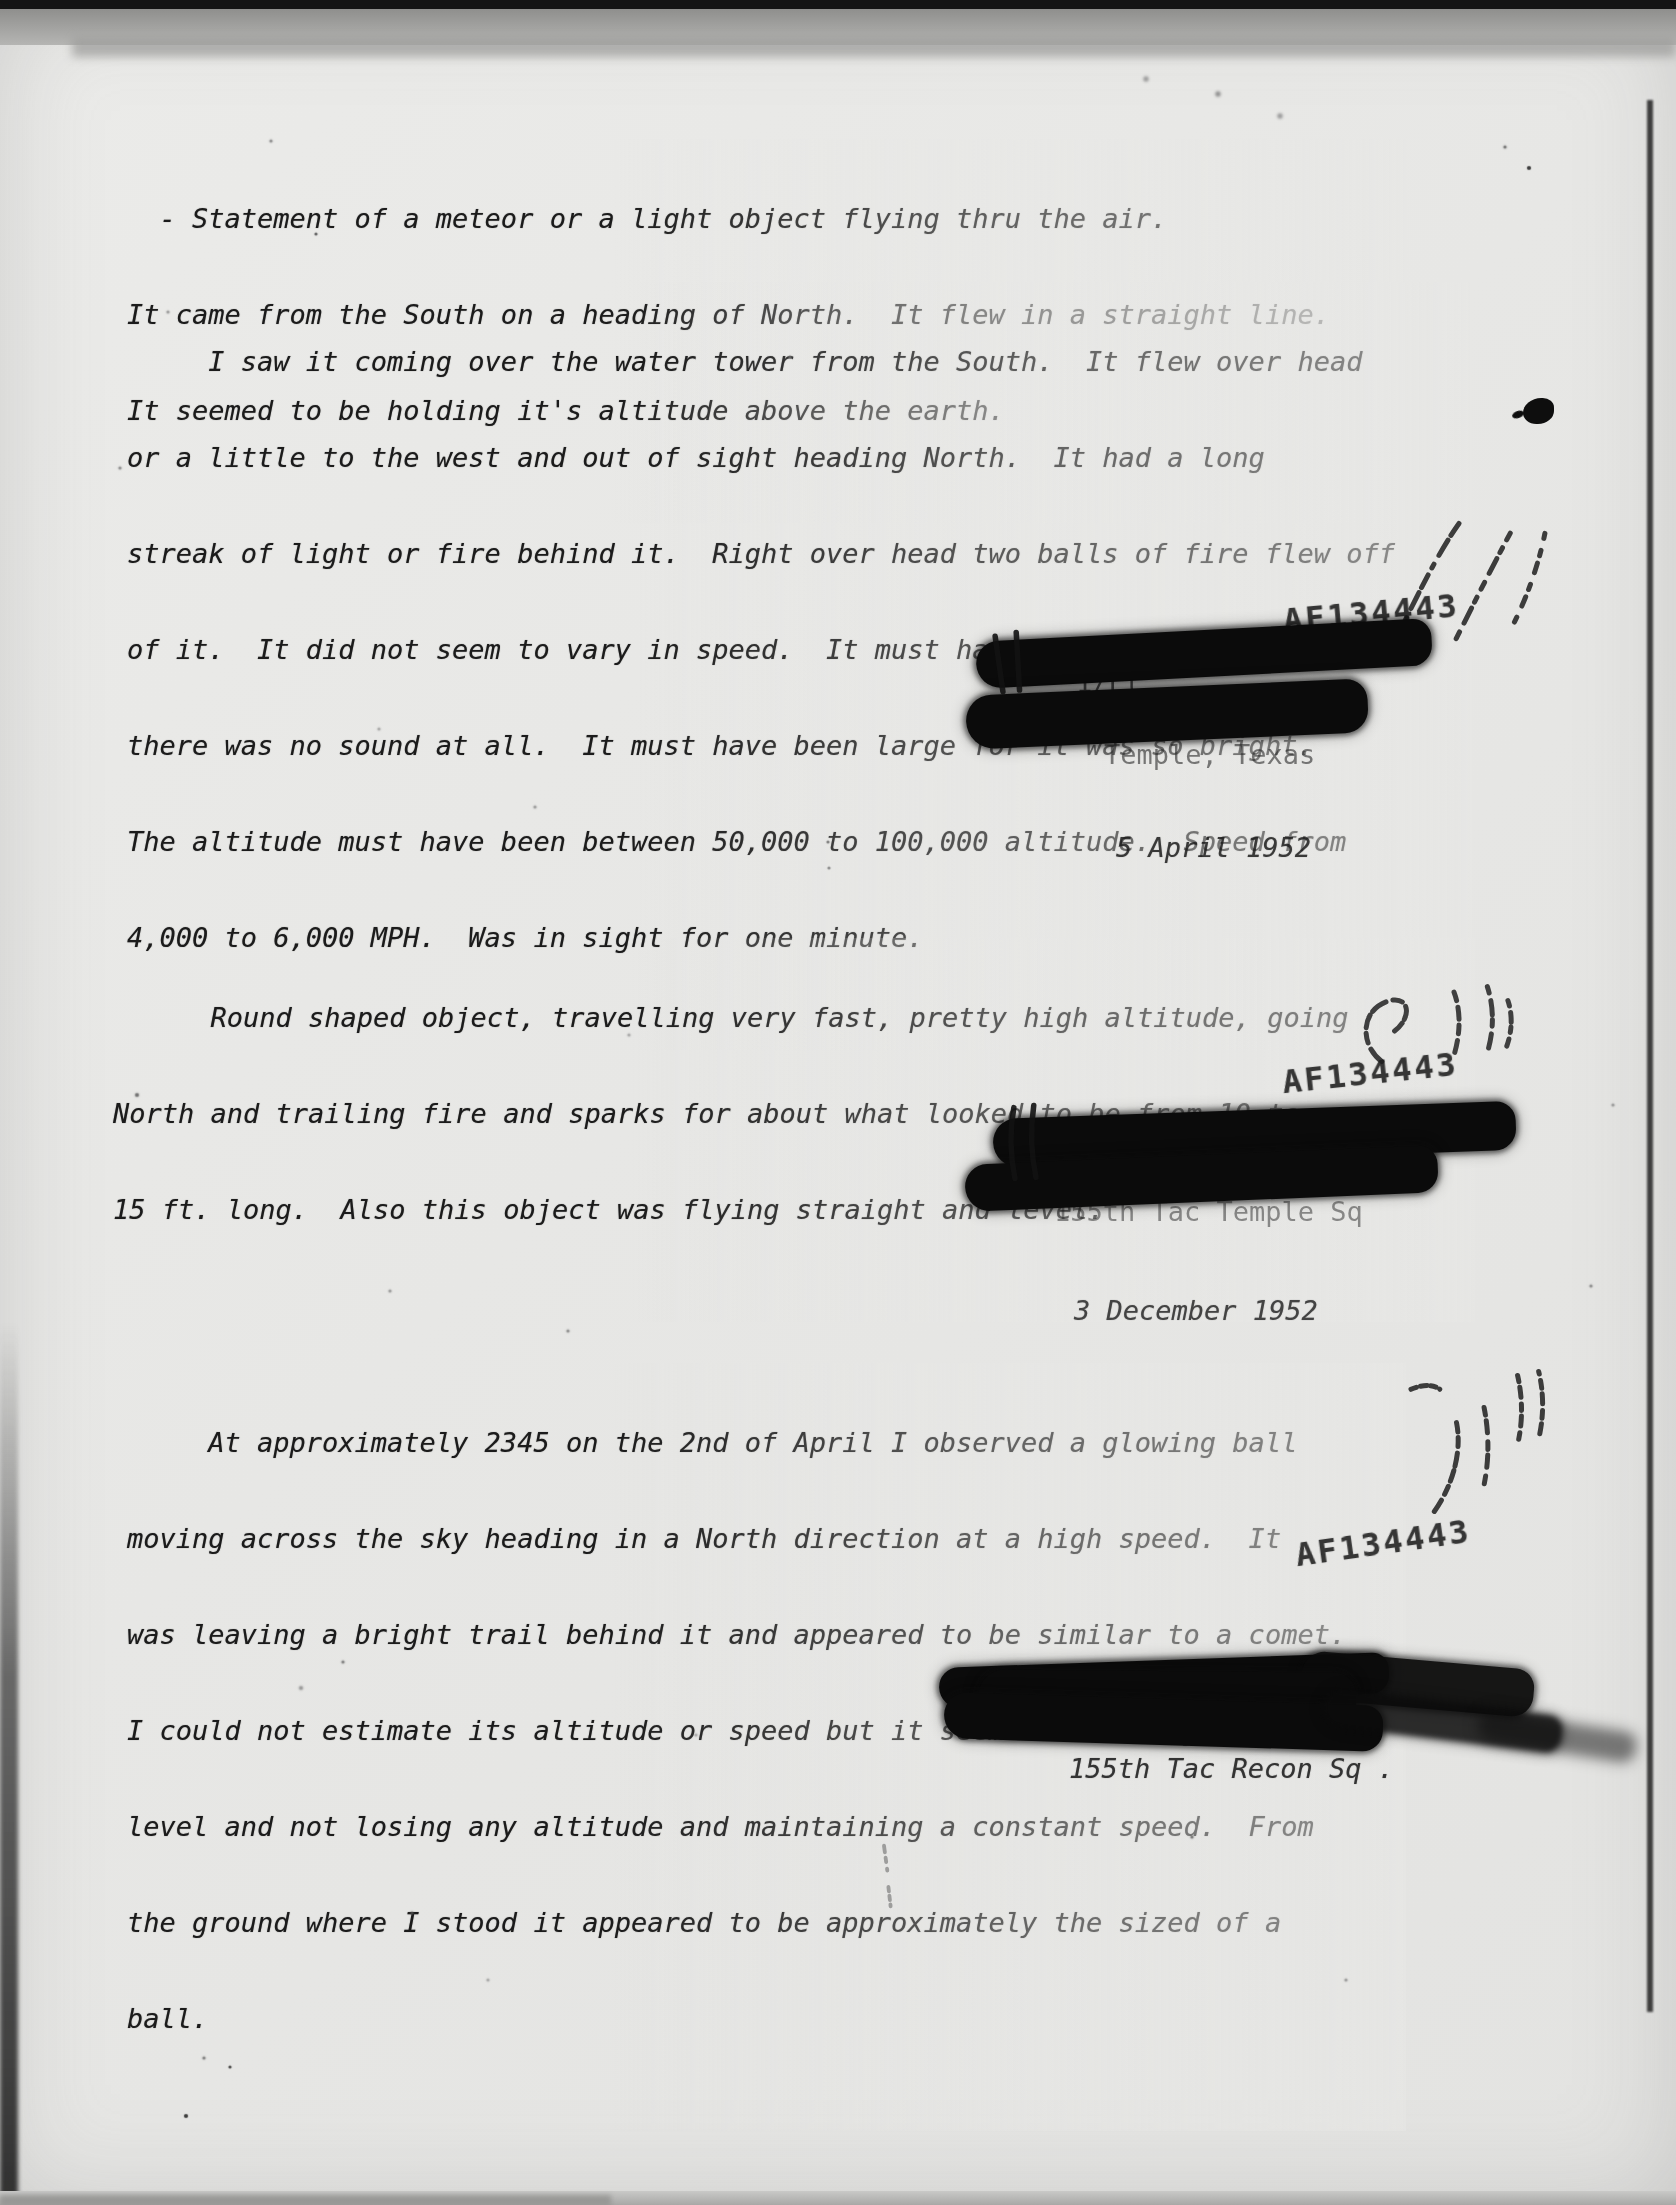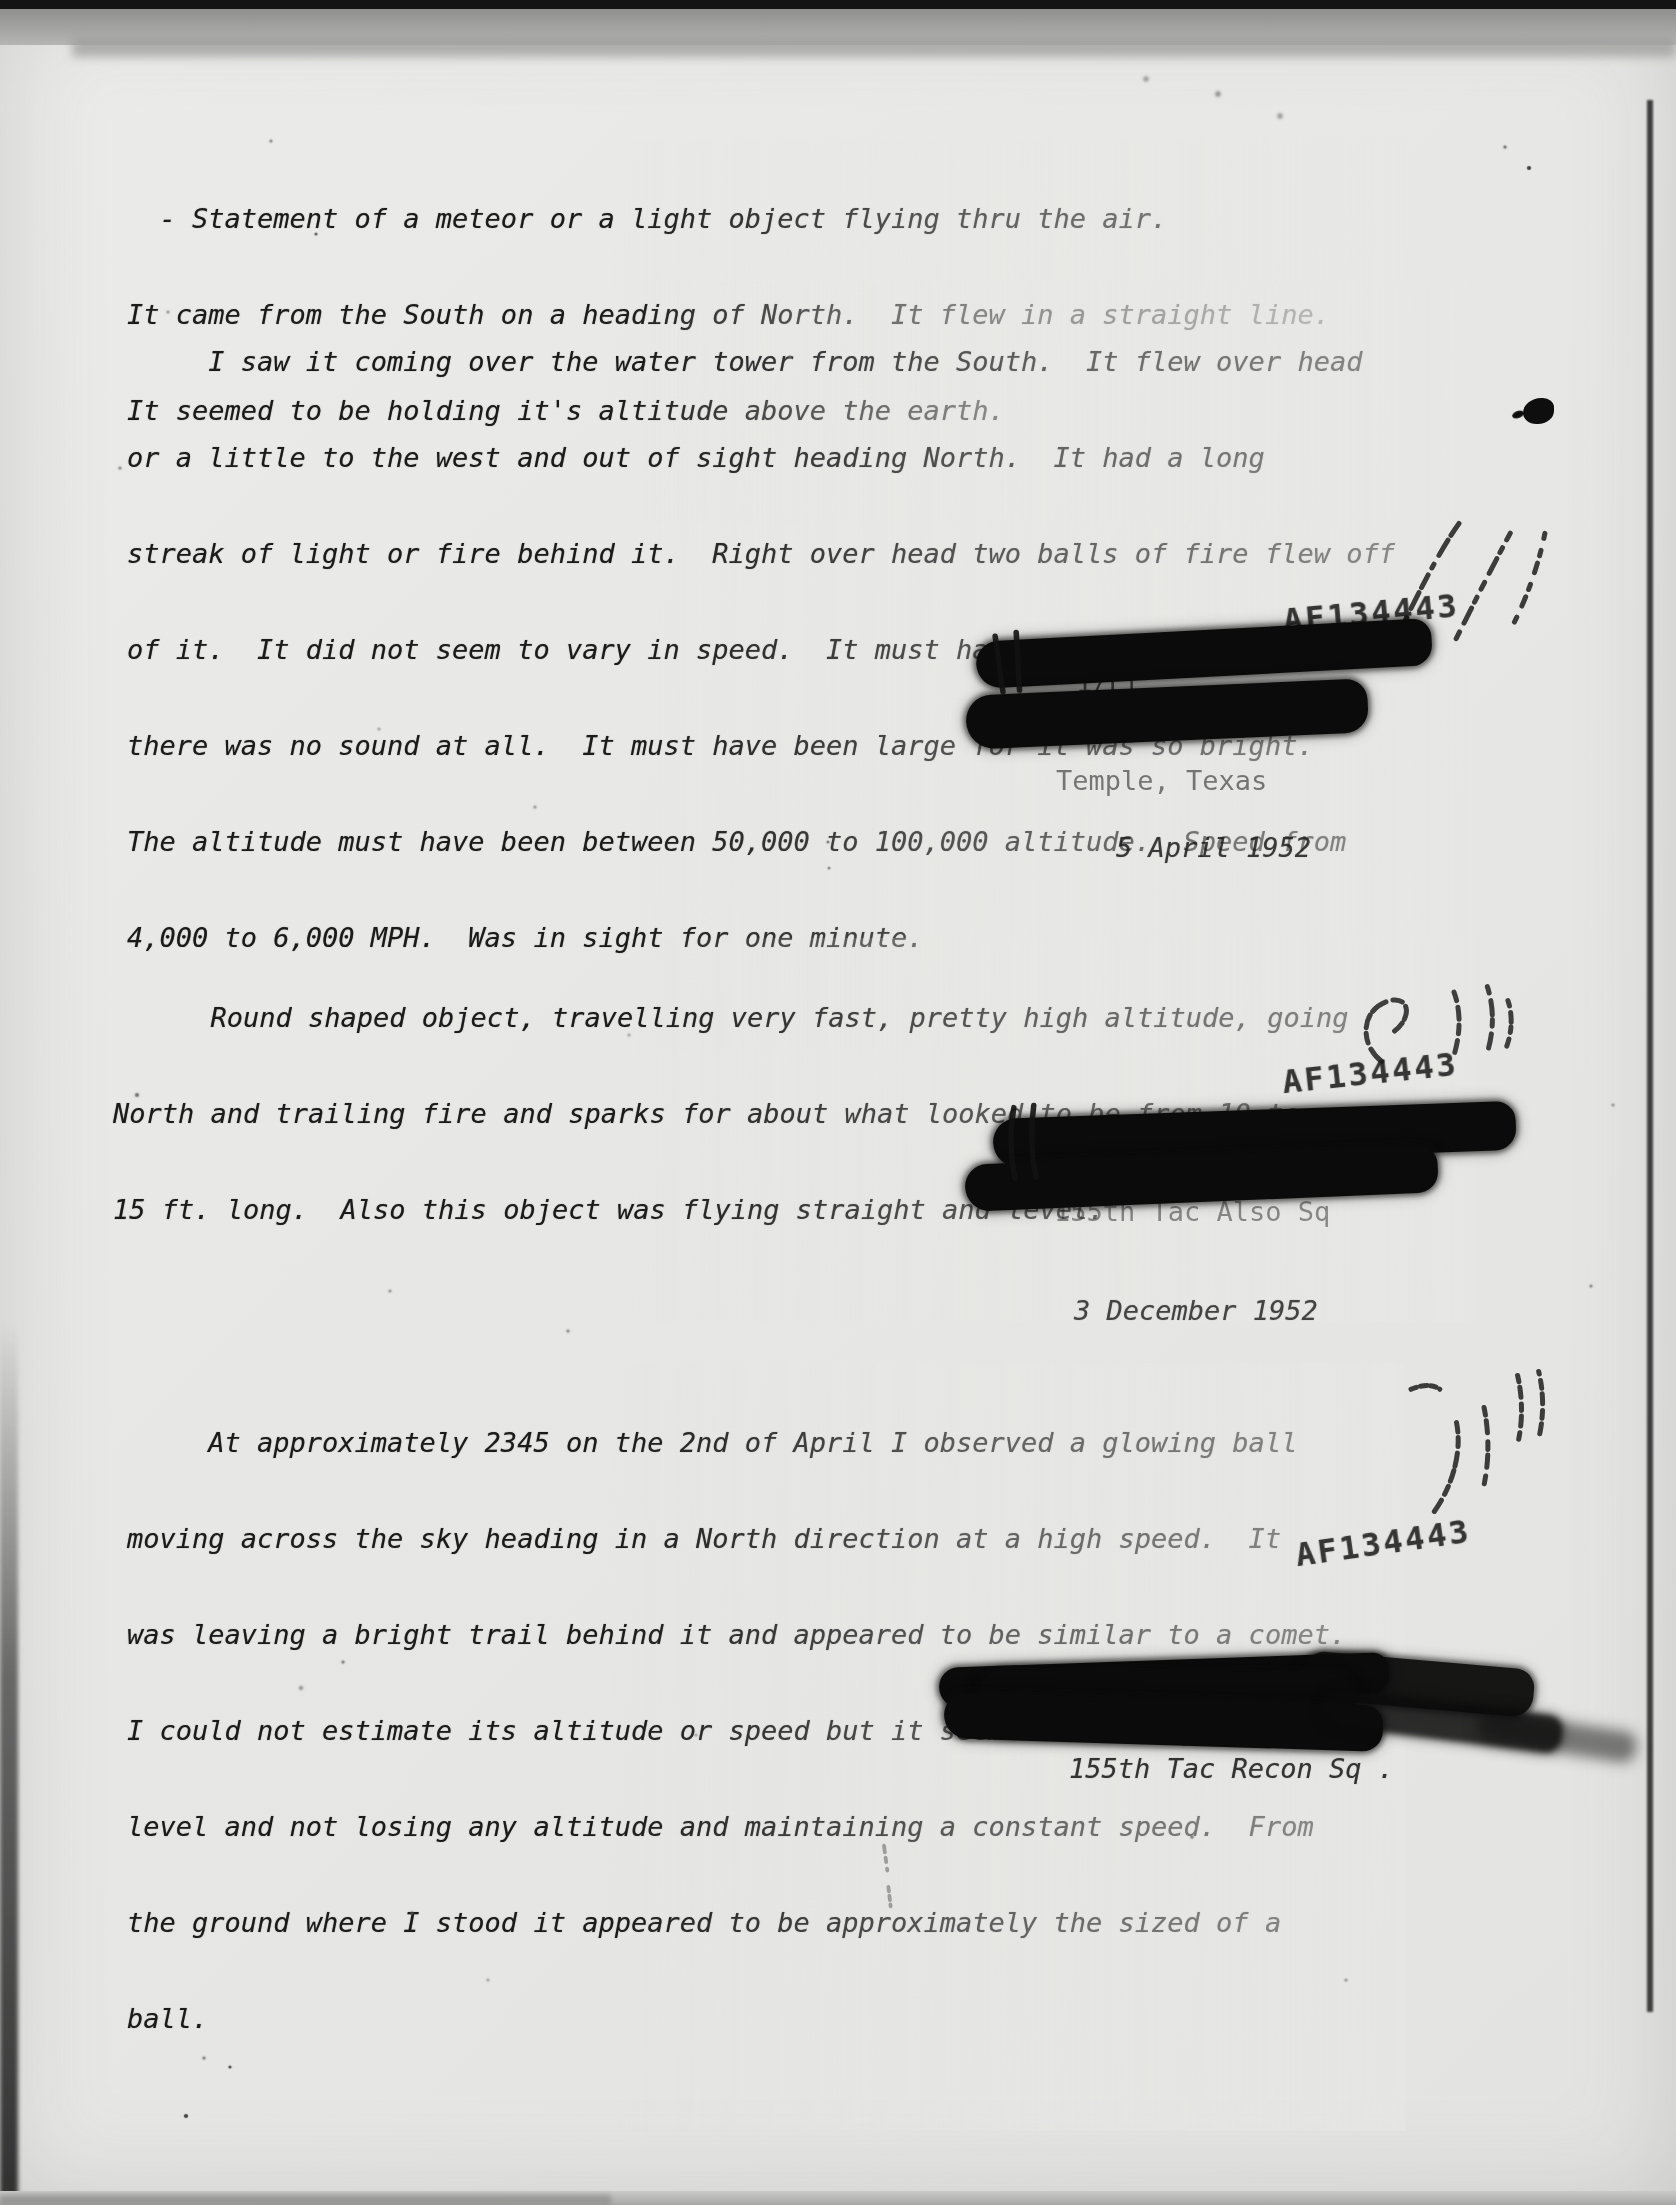--- a/index.html
+++ b/index.html
@@ -65,21 +65,21 @@
   <div class="stamp" style="left:1283px;top:594px;transform:rotate(-5deg);">AF134443</div>
   <div class="faded-typed" style="left:1076px;top:667px;opacity:.8;z-index:2;">1/Lt</div>
   <div class="redact" style="left:976px;top:630px;width:456px;height:47px;transform:rotate(-3deg);z-index:4;"></div>
   <div class="redact" style="left:966px;top:687px;width:402px;height:54px;transform:rotate(-2.5deg);z-index:4;"></div>
   <svg class="pen" style="left:984px;top:628px;z-index:5;" width="50" height="72" viewBox="0 0 90 130">
     <g fill="none" stroke="#121212" stroke-width="10" stroke-linecap="round" opacity=".9">
       <path d="M20,15 L34,115"></path>
       <path d="M58,8 L64,112"></path>
     </g>
   </svg>
-  <div class="faded-typed" style="left:1056px;top:739px;opacity:.6;margin-top:26px;">Temple, Texas</div>
+  <div class="faded-typed" style="left:1104px;top:739px;opacity:.6;">Temple, Texas</div>
 
   <div class="typed" style="left:1116px;top:832px;opacity:.85;">5 April 1952</div>
 
   <div class="typed" style="left:113px;top:938px;width:1362px;">
     <div class="line">      Round shaped object, travelling very fast, pretty high altitude, going</div>
     <div class="line">North and trailing fire and sparks for about what looked to be from 10 to</div>
     <div class="line">15 ft. long.  Also this object was flying straight and level.</div>
     <div class="fadeov"></div>
   </div>
 
@@ -93,21 +93,21 @@
   </svg>
   <div class="stamp" style="left:1282px;top:1054px;transform:rotate(-6deg);">AF134443</div>
   <div class="redact" style="left:993px;top:1110px;width:523px;height:49px;transform:rotate(-2deg);z-index:4;"></div>
   <div class="redact" style="left:965px;top:1155px;width:473px;height:47px;transform:rotate(-2.4deg);z-index:4;"></div>
   <svg class="pen" style="left:998px;top:1101px;z-index:5;" width="56" height="83" viewBox="0 0 100 150">
     <g fill="none" stroke="#121212" stroke-width="10" stroke-linecap="round" opacity=".9">
       <path d="M28,12 C20,55 22,100 30,140"></path>
       <path d="M64,8 C58,50 60,100 68,138"></path>
     </g>
   </svg>
-  <div class="faded-typed" style="left:1054px;top:1196px;opacity:.5;">155th Tac Also Sq</div>
+  <div class="faded-typed" style="left:1054px;top:1196px;opacity:.5;">155th Tac Temple Sq</div>
 
   <div class="typed" style="left:1074px;top:1295px;opacity:.8;">3 December 1952</div>
 
   <div class="typed" style="left:127px;top:1363px;width:1279px;">
     <div class="line">     At approximately 2345 on the 2nd of April I observed a glowing ball</div>
     <div class="line">moving across the sky heading in a North direction at a high speed.  It</div>
     <div class="line">was leaving a bright trail behind it and appeared to be similar to a comet.</div>
     <div class="line">I could not estimate its altitude or speed but it seemed to be flying</div>
     <div class="line">level and not losing any altitude and maintaining a constant speed.  From</div>
     <div class="line">the ground where I stood it appeared to be approximately the sized of a</div>

